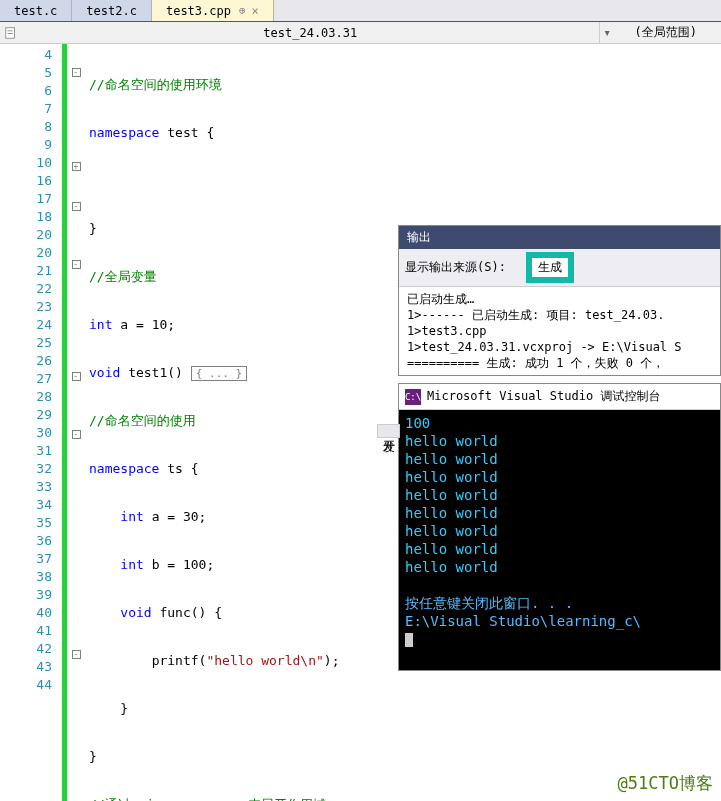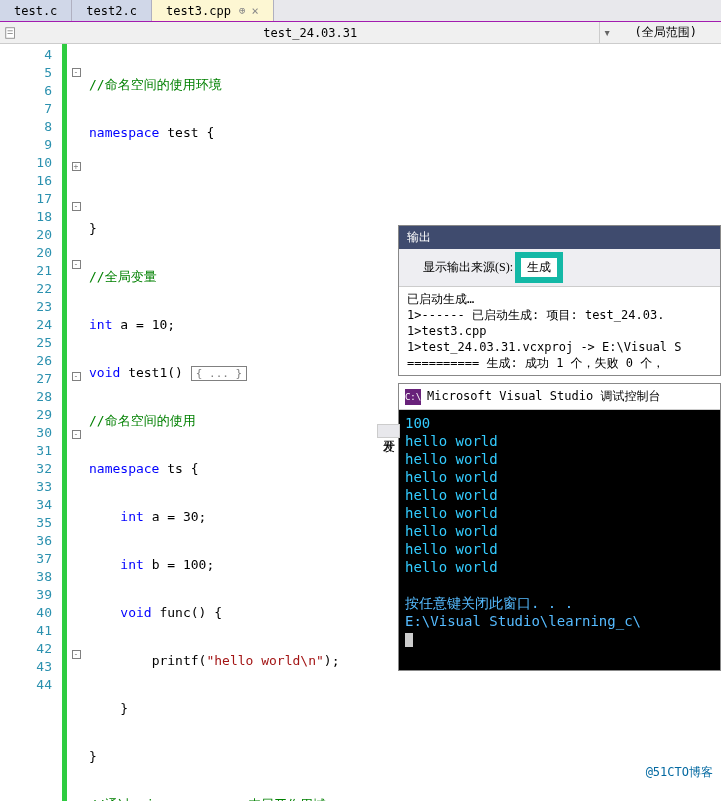--- a/index.html
+++ b/index.html
@@ -25,33 +25,33 @@
 .code div { height: 18px; line-height: 18px; }
 .c-comment { color: #008000; }
 .c-keyword { color: #0000ff; }
 .c-string { color: #a31515; }
 .c-ident { color: #000; }
 .c-num { color: #000; }
 .c-punct { color: #000; }
 .collapsed-hint { border: 1px solid #808080; color: #808080; padding: 0 4px; font-size: 11px; }
 .output-panel { position: absolute; left: 398px; top: 225px; width: 323px; background: #1d4ed8; border: 1px solid #888; z-index: 5; }
 .output-title { background: #3f4b6e; color: #fff; padding: 3px 8px; font-size: 12px; }
-.output-toolbar { background: #eeeef2; padding: 3px 24px; font-size: 12px; display: flex; align-items: center; gap: 2px; font-family: Liberation Serif, serif; }
+.output-toolbar { background: #eeeef2; padding: 3px 6px; font-size: 12px; display: flex; align-items: center; gap: 20px; }
 .output-select { background: #fff; border: 6px solid #14b8a6; padding: 1px 6px; font-size: 12px; }
 .output-body { background: #fff; padding: 4px 8px; font-family: Consolas, monospace; font-size: 12px; color: #000; border-top: 1px solid #ccc; }
 .output-body div { height: 16px; line-height: 16px; white-space: pre; overflow: hidden; }
 .console-panel { position: absolute; left: 398px; top: 383px; width: 323px; background: #fff; border: 1px solid #888; z-index: 6; }
 .console-titlebar { background: #fff; border-bottom: 1px solid #ccc; padding: 4px 6px; font-size: 12px; display: flex; align-items: center; gap: 6px; }
 .console-icon { width: 16px; height: 16px; background: #68217a; color: #fff; font-size: 9px; display: inline-flex; align-items: center; justify-content: center; }
 .console-side { position: absolute; left: -22px; top: 40px; writing-mode: vertical-rl; background: #e8e8ec; padding: 6px 2px; font-size: 12px; border: 1px solid #ccc; }
 .console-body { background: #000; color: #3cf; font-family: "NSimSun", Consolas, monospace; font-size: 14px; padding: 4px 6px; min-height: 260px; }
 .console-body div { height: 18px; line-height: 18px; white-space: pre; }
 .console-body .path { color: #5bf; }
 .cursor-block { display: inline-block; width: 8px; height: 14px; background: #ccc; vertical-align: middle; }
-.watermark { position: absolute; right: 8px; bottom: 20px; color: #0369a1; font-size: 12px; z-index: 20; }
+.watermark { position: absolute; right: 8px; bottom: 6px; color: #4d7c0f; font-size: 17px; z-index: 20; }
 </style>
 </head>
 <body>
 
 <div class="tab-bar">
   <div class="tab">
       <span>test.c</span>
     </div>
   <div class="tab">
       <span>test2.c</span>

